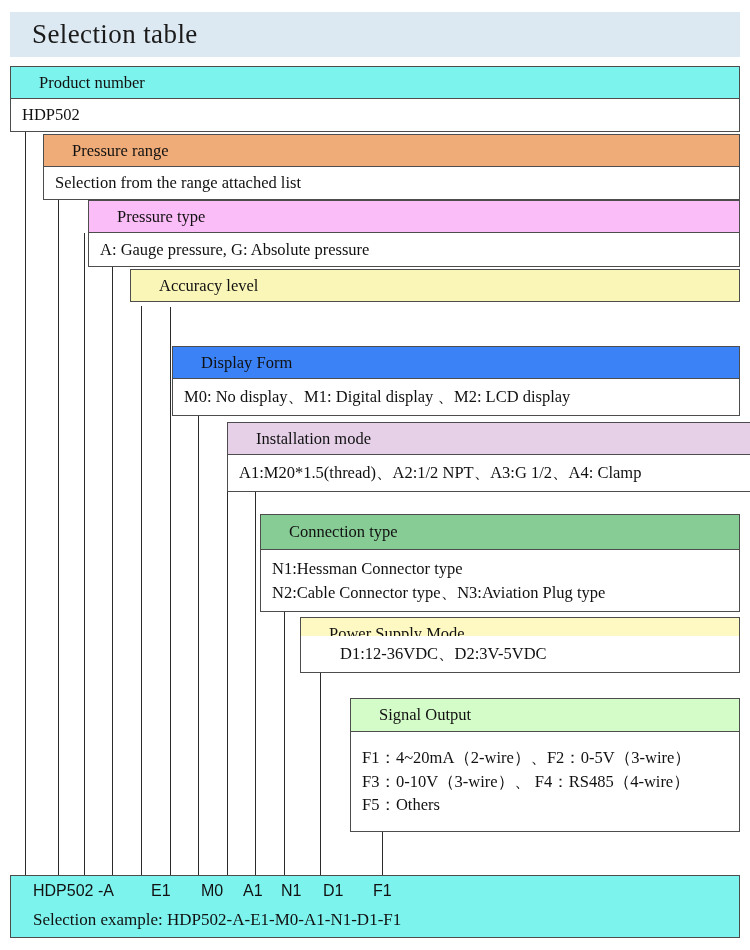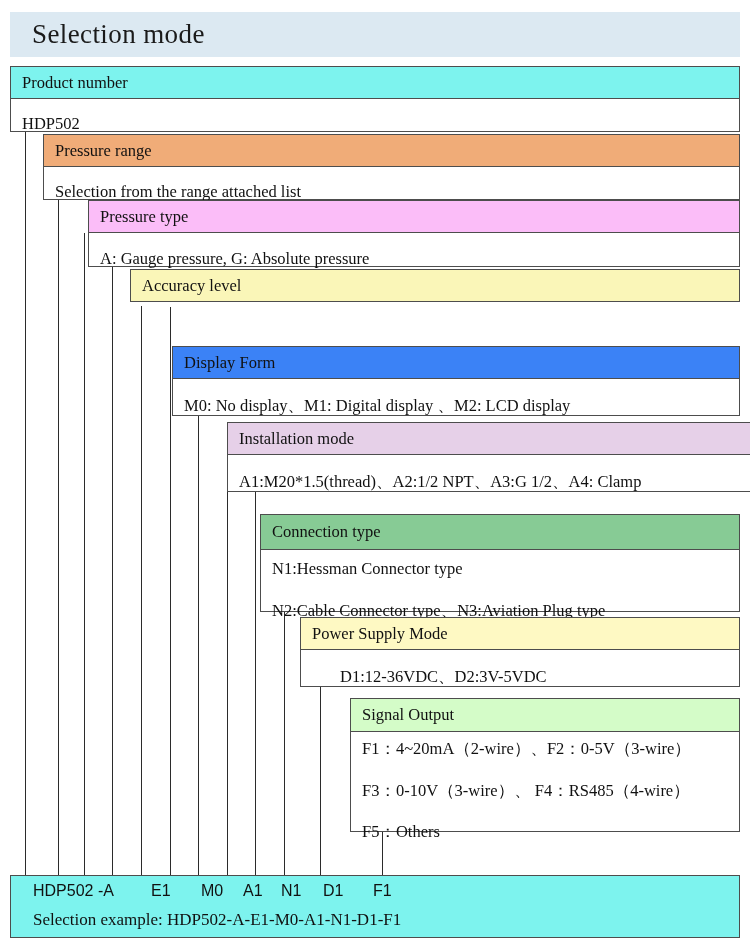--- a/index.html
+++ b/index.html
@@ -26,36 +26,36 @@
   .vline{position:absolute;width:1px;background:#2b2b2b;}
   .hline{position:absolute;height:1px;background:#2b2b2b;}
 
   
   .block{position:absolute;}
   .blk-head{
     position:absolute;left:0;top:0;right:0;
     border:1px solid #4d4d4d;
     box-sizing:border-box;
     font-size:16.5px;color:#111;
-    padding-left:11px;
+    padding-left:28px;
     display:flex;align-items:center;
     white-space:nowrap;
   }
   .blk-body{
     position:absolute;left:0;right:0;
     border:1px solid #4d4d4d;
     border-top:none;
     box-sizing:border-box;
     background:#ffffff;
     font-size:16.5px;color:#111;
     padding-left:11px;
     display:flex;flex-direction:column;justify-content:center;
     white-space:nowrap;
   }
-  .blk-body .ln{line-height:1.42;margin-top:18px;}
+  .blk-body .ln{line-height:1.42;}
 
   
   .summary{
     position:absolute;left:10px;top:875px;width:730px;height:63px;
     background:#7df3ee;border:1px solid #4d4d4d;box-sizing:border-box;
   }
   .code-row{position:absolute;left:0;top:0;width:100%;height:32px;}
   .code{
     position:absolute;top:6px;
     font-family:"Liberation Sans","DejaVu Sans",sans-serif;
@@ -65,21 +65,21 @@
     position:absolute;left:22px;top:34px;
     font-size:17px;color:#111;white-space:nowrap;
   }
 </style>
 </head>
 <body>
 
 <div id="root">
 
   <div class="title-bar" style="background: rgb(220, 233, 242);">
-    <div class="title-text">Selection mode</div>
+    <div class="title-text">Selection table</div>
   </div>
 
   <div id="lines">
       <div class="vline" style="left: 25px; top: 99px; height: 776px;"></div>
       <div class="vline" style="left: 58px; top: 167px; height: 708px;"></div>
       <div class="vline" style="left: 84px; top: 233px; height: 642px;"></div>
       <div class="vline" style="left: 112px; top: 234px; height: 641px;"></div>
       <div class="vline" style="left: 141px; top: 306px; height: 569px;"></div>
       <div class="vline" style="left: 170px; top: 307px; height: 568px;"></div>
       <div class="vline" style="left: 198px; top: 383px; height: 492px;"></div>
@@ -127,21 +127,21 @@
       </div>
       <div class="block" style="left: 260px; top: 514px; width: 480px; height: 98px;">
         <div class="blk-head" style="height: 36px; background: rgb(135, 203, 149);">Connection type</div>
         <div class="blk-body" style="top: 36px; height: 62px;">
           <div class="ln">N1:Hessman Connector type</div>
           <div class="ln">N2:Cable Connector type、N3:Aviation Plug type</div>
         </div>
       </div>
       <div class="block" style="left: 300px; top: 617px; width: 440px; height: 70px;">
         <div class="blk-head" style="height: 33px; background: #fef9c3; text-align: right;">Power Supply Mode</div>
-        <div class="blk-body" style="top: 33px; height: 37px; padding-left: 39px;">
+        <div class="blk-body" style="top: 19px; height: 37px; padding-left: 39px;">
           <div class="ln">D1:12-36VDC、D2:3V-5VDC</div>
         </div>
       </div>
       <div class="block" style="left: 350px; top: 698px; width: 390px; height: 134px;">
         <div class="blk-head" style="height: 34px; background: rgb(212, 252, 200);">Signal Output</div>
         <div class="blk-body" style="top: 34px; height: 100px;">
           <div class="ln">F1：4~20mA（2-wire）、F2：0-5V（3-wire）</div>
           <div class="ln">F3：0-10V（3-wire）、 F4：RS485（4-wire）</div>
           <div class="ln">F5：Others</div>
         </div>

